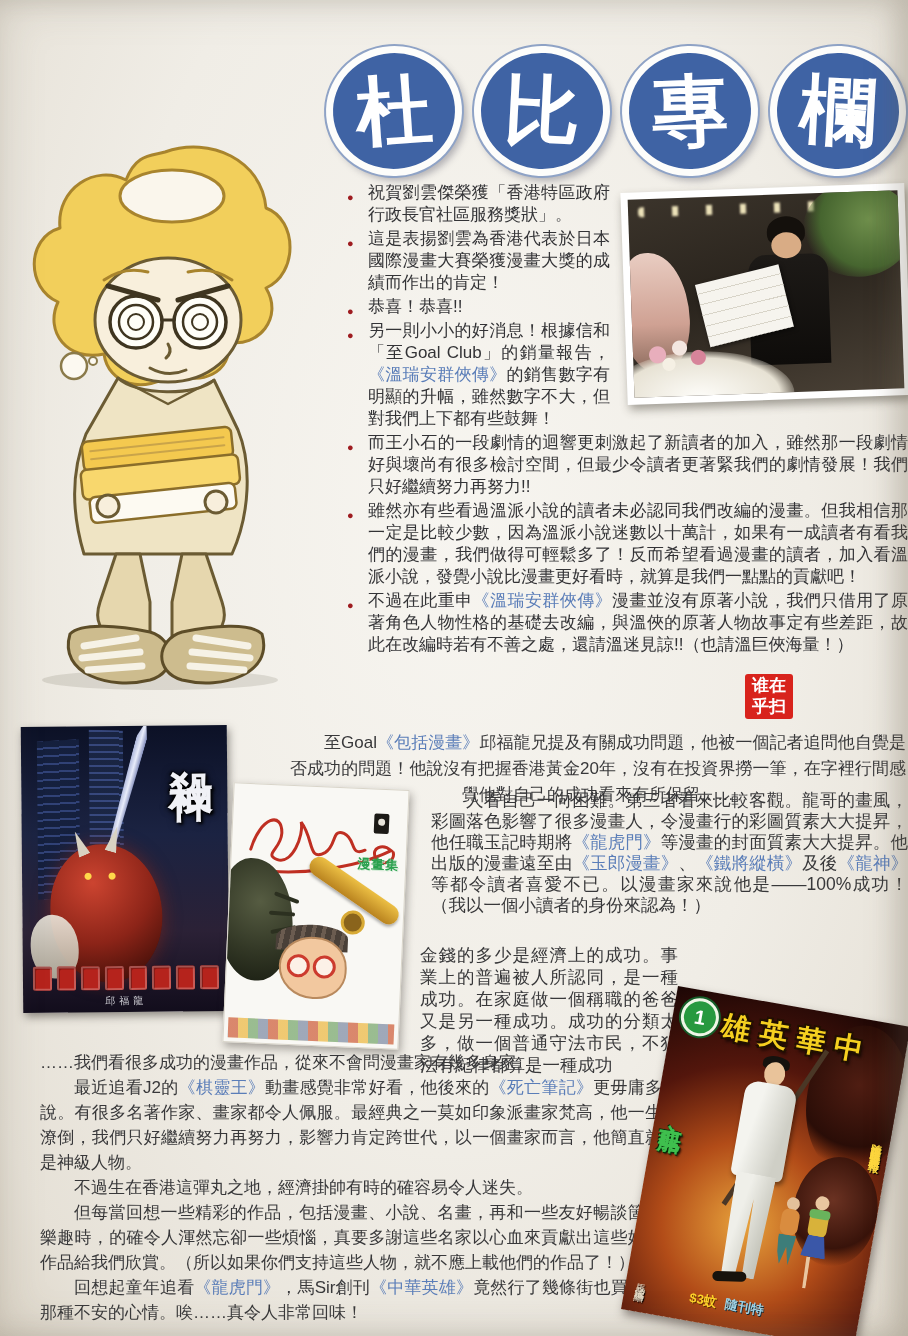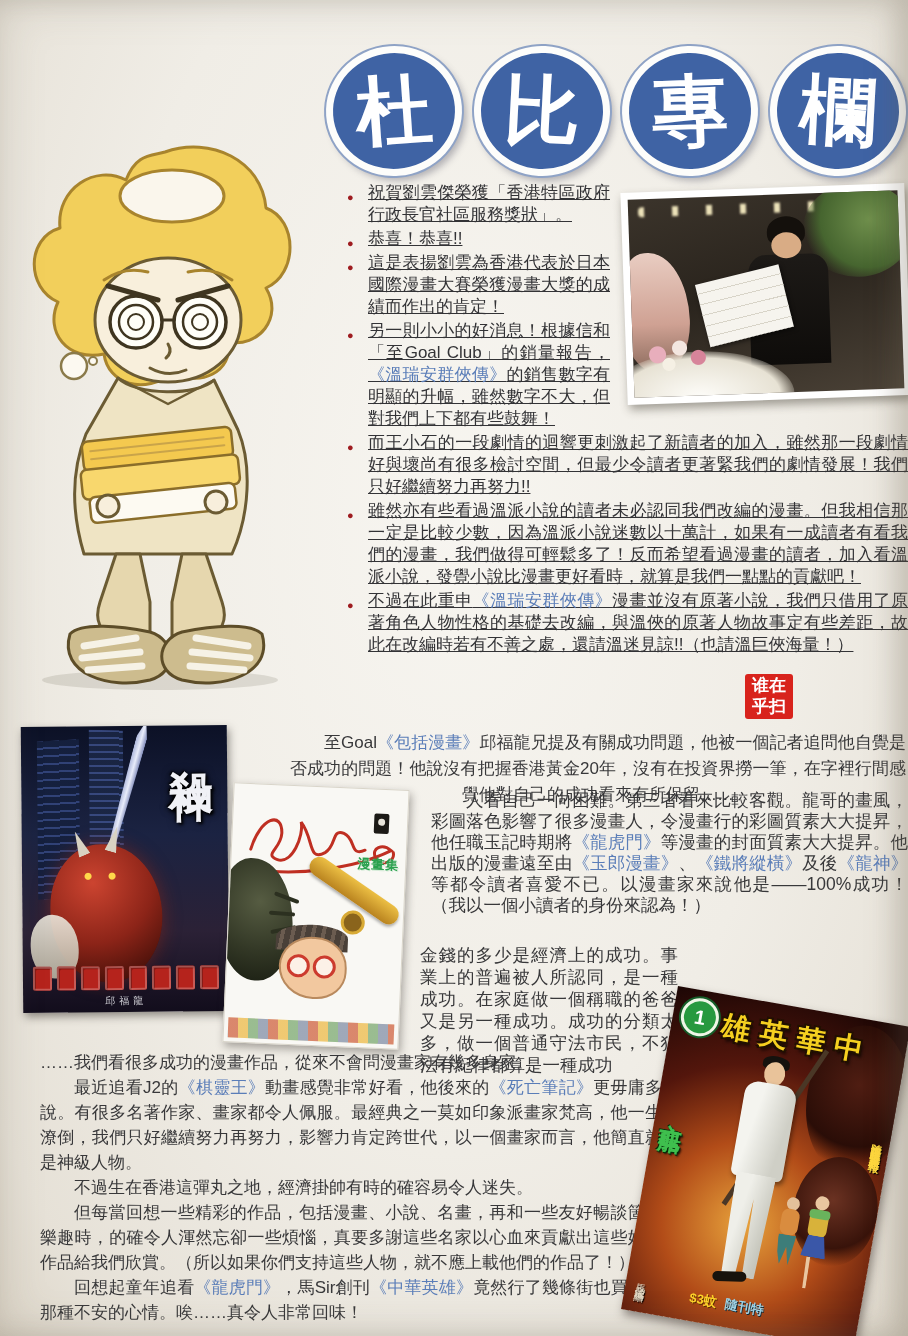--- a/index.html
+++ b/index.html
@@ -39,21 +39,21 @@
     transform:rotate(-12deg);box-shadow:1px 2px 4px rgba(0,0,0,.5);
     background-image:repeating-linear-gradient(0deg,transparent 0 10px,#d8d4c8 10px 11px);}
   .ph-table{position:absolute;left:-30px;bottom:-46px;width:190px;height:90px;border-radius:50%;
     background:radial-gradient(ellipse at 50% 50%, #fdfcf8 0%, #e7e2d4 60%, rgba(220,214,198,0) 75%);}
   .ph-flowers{position:absolute;left:6px;bottom:22px;width:74px;height:40px;border-radius:50%;
     background:radial-gradient(circle at 25% 50%, #e8aebc 0 8px, transparent 9px),
                radial-gradient(circle at 55% 35%, #f3e6e0 0 7px, transparent 8px),
                radial-gradient(circle at 80% 60%, #d7849a 0 7px, transparent 8px),
                radial-gradient(circle at 40% 75%, #f5f0e4 0 6px, transparent 7px);}
   .bullets{list-style:none;margin:0;padding:0;font-size:17px;line-height:22px;text-align:justify;color:#333336;}
-  .bullets li{position:relative;padding-left:23px;margin:0 0 2px 0;text-decoration:underline;}
+  .bullets li{position:relative;padding-left:23px;margin:0 0 2px 0;}
   .bullets li::before{content:"●";position:absolute;left:2px;top:4px;font-size:11px;color:#9e1c20;}
 
   .seg-bk{color:#5a7db8;}
 
   
   .sec-head{position:absolute;left:258px;top:668px;display:flex;align-items:center;gap:18px;}
   .sec-title{font-size:46px;font-weight:900;color:#3b5ea7;letter-spacing:2px;line-height:1;
     text-shadow:2px 3px 0 #c2cde4;}
   .sec-pill{background:#3b5ea7;color:#fff;font-size:27px;font-weight:800;letter-spacing:4px;
     padding:4px 22px 7px;border-radius:28px;line-height:1;box-shadow:0 0 0 2px #fff,0 0 0 3px #9fb0ce;}
@@ -222,22 +222,22 @@
         <div class="ph-man-body"></div>
         <div class="ph-man-hair"></div>
         <div class="ph-man-face"></div>
         <div class="ph-cert"></div>
         <div class="ph-table"></div>
         <div class="ph-flowers"></div>
       </div>
     </div>
     <ul class="bullets">
       <li><span>祝賀劉雲傑榮獲「香港特區政府行政長官社區服務獎狀」。</span></li>
+      <li><span>這是表揚劉雲為香港代表於日本國際漫畫大賽榮獲漫畫大獎的成績而作出的肯定！</span></li>
       <li><span>恭喜！恭喜!!</span></li>
-      <li><span>這是表揚劉雲為香港代表於日本國際漫畫大賽榮獲漫畫大獎的成績而作出的肯定！</span></li>
       <li><span>另一則小小的好消息！根據信和「至Goal Club」的銷量報告，</span><span class="seg-bk">《溫瑞安群俠傳》</span><span>的銷售數字有明顯的升幅，雖然數字不大，但對我們上下都有些鼓舞！</span></li>
       <li><span>而王小石的一段劇情的迴響更刺激起了新讀者的加入，雖然那一段劇情好與壞尚有很多檢討空間，但最少令讀者更著緊我們的劇情發展！我們只好繼續努力再努力!!</span></li>
       <li><span>雖然亦有些看過溫派小說的讀者未必認同我們改編的漫畫。但我相信那一定是比較少數，因為溫派小說迷數以十萬計，如果有一成讀者有看我們的漫畫，我們做得可輕鬆多了！反而希望看過漫畫的讀者，加入看溫派小說，發覺小說比漫畫更好看時，就算是我們一點點的貢獻吧！</span></li>
       <li><span>不過在此重申</span><span class="seg-bk">《溫瑞安群俠傳》</span><span>漫畫並沒有原著小說，我們只借用了原著角色人物性格的基礎去改編，與溫俠的原著人物故事定有些差距，故此在改編時若有不善之處，還請溫迷見諒!!（也請溫巨俠海量！）</span></li>
     </ul>
   </div>
 
   <div class="sec-badge">
     <div>谁在</div>
     <div>乎扫</div>

